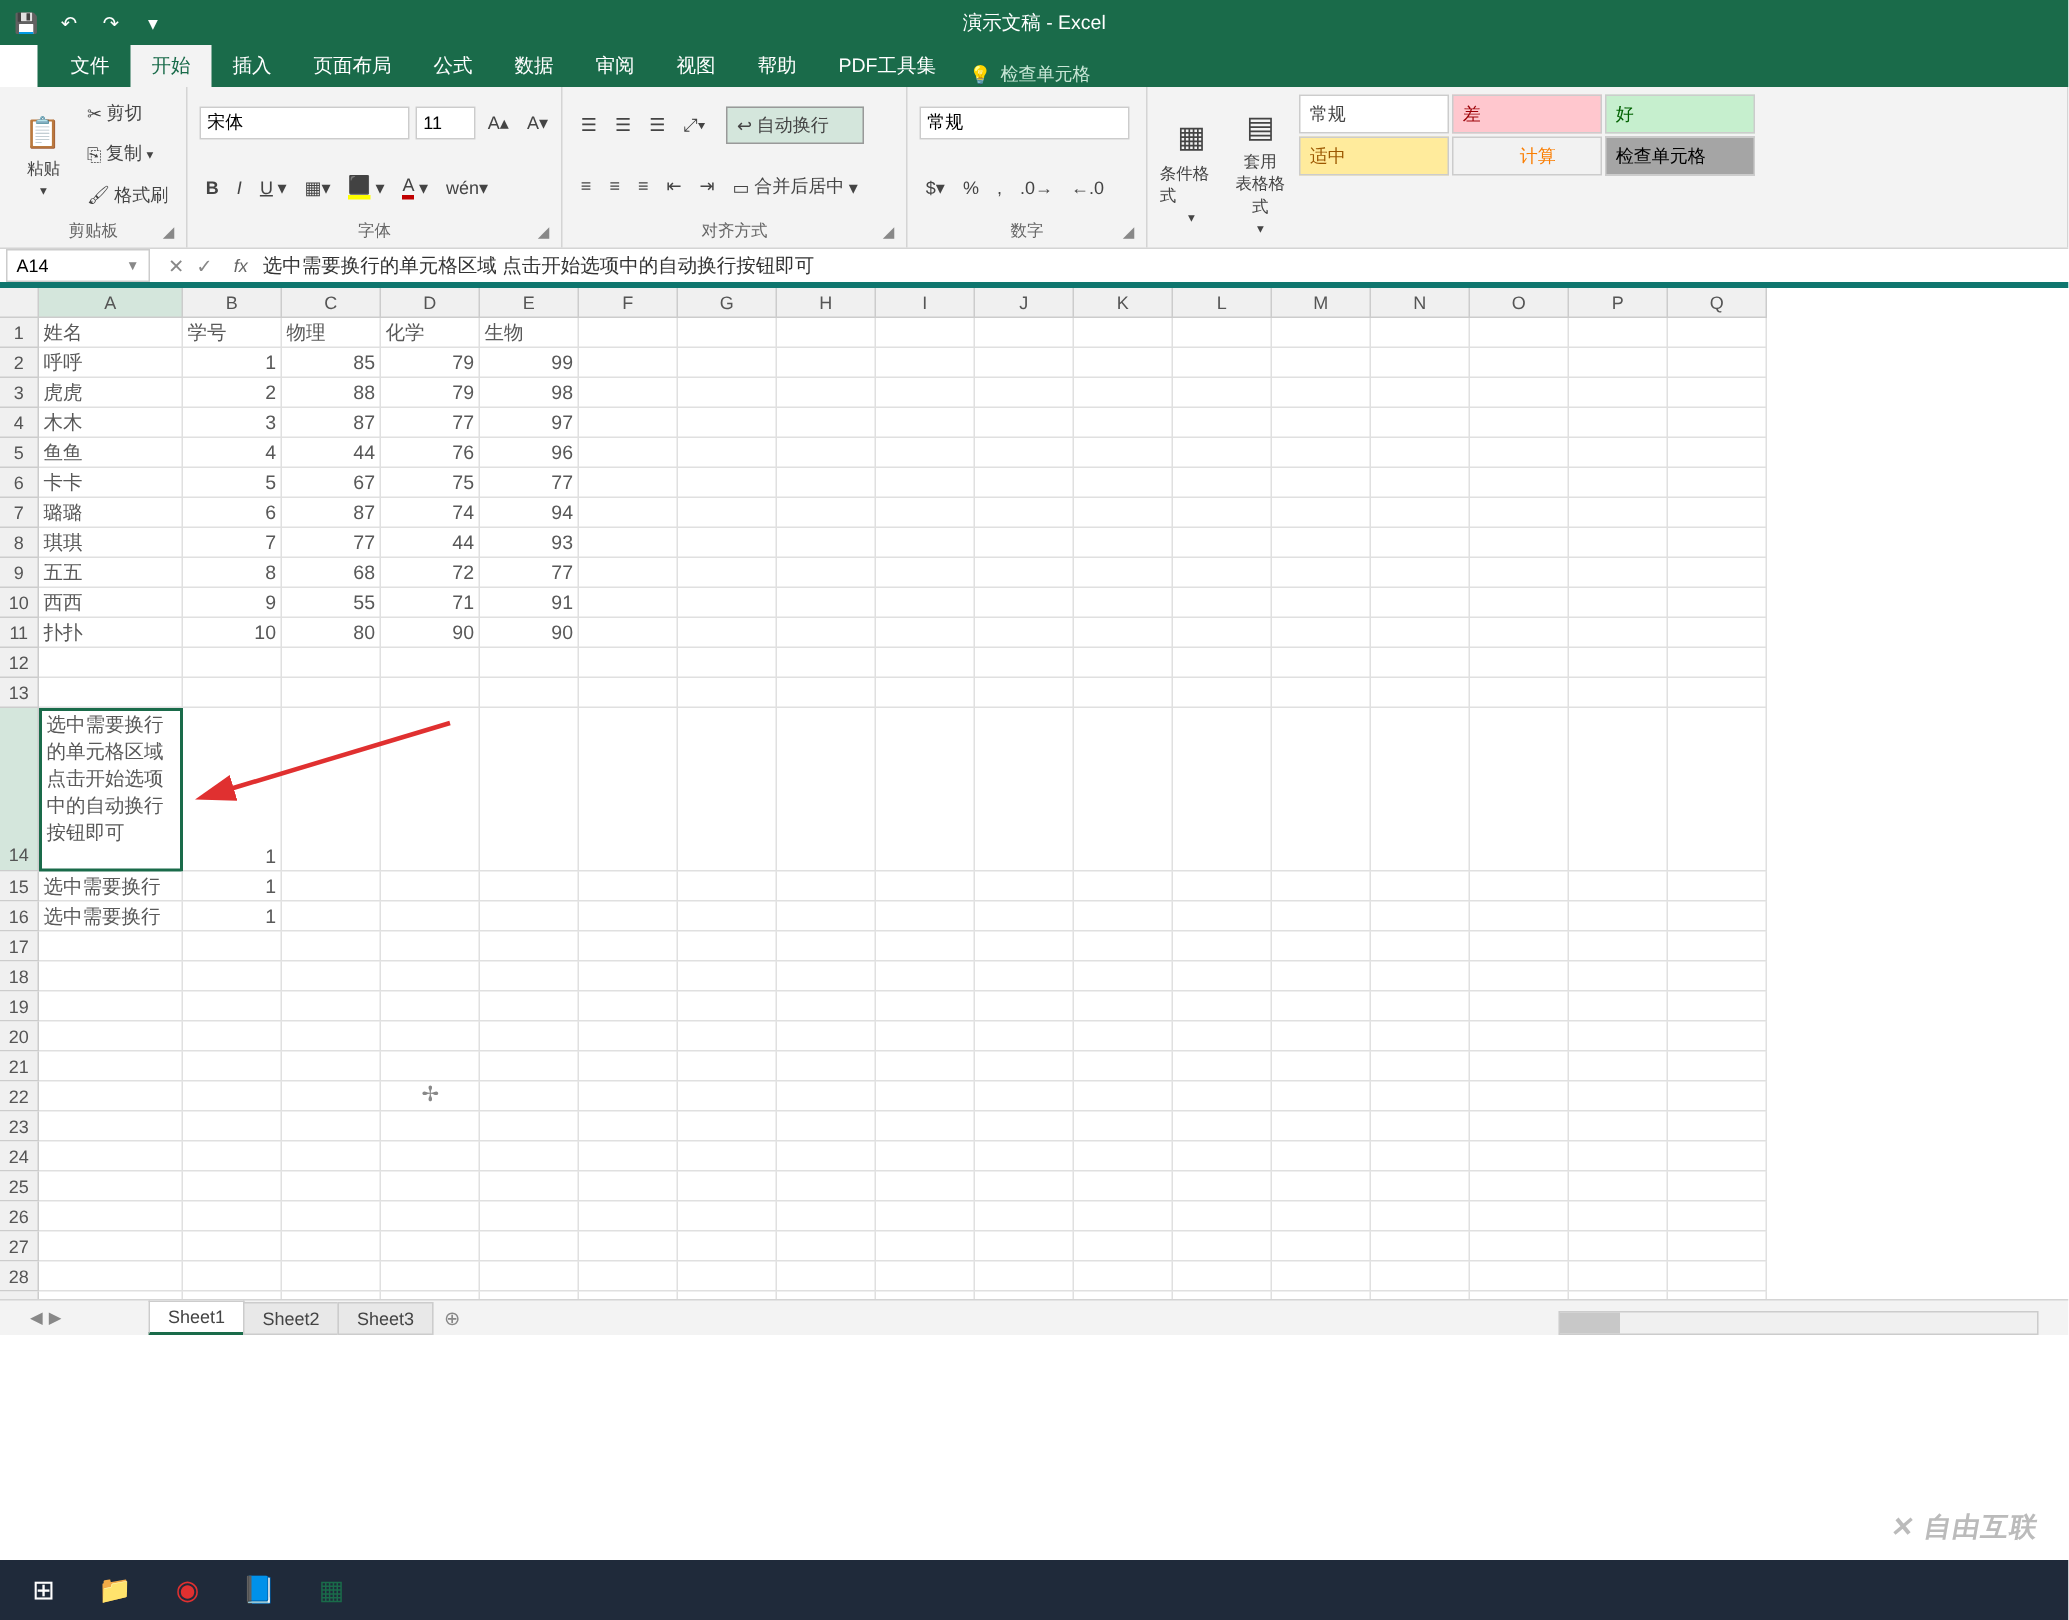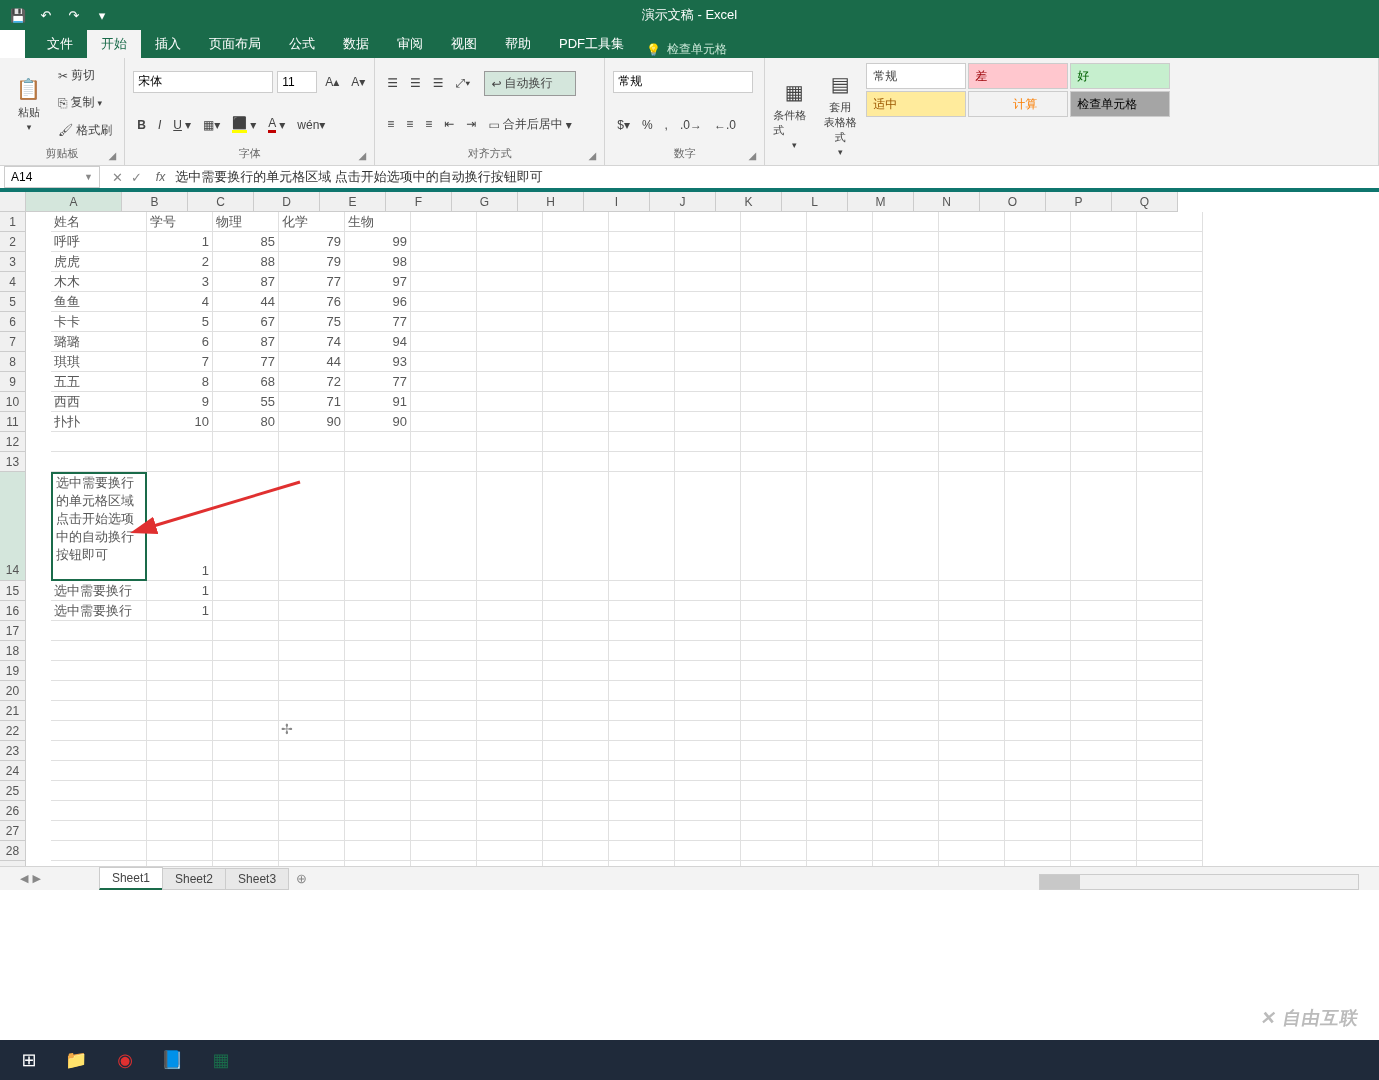--- a/index.html
+++ b/index.html
@@ -51,21 +51,21 @@
 
 
 .grid-wrap { position: relative; height: 700px; overflow: hidden; background: #fff; }
 .corner { position: absolute; left: 0; top: 0; width: 26px; height: 20px; background: #f0f0f0; border-right: 1px solid #ccc; border-bottom: 1px solid #ccc; }
 .col-headers { position: absolute; left: 26px; top: 0; height: 20px; display: flex; }
 .ch { width: 66px; height: 20px; background: #f0f0f0; border-right: 1px solid #ccc; border-bottom: 1px solid #ccc; text-align: center; font-size: 12px; color: #555; line-height: 20px; }
 .ch.colA { width: 96px; }
 .row-headers { position: absolute; left: 0; top: 20px; }
 .rh { width: 26px; height: 20px; background: #f0f0f0; border-right: 1px solid #ccc; border-bottom: 1px solid #ccc; text-align: center; font-size: 12px; color: #555; line-height: 20px; }
 .cells { position: absolute; left: 26px; top: 20px; }
-.cell-row { display: flex; margin-left: 25px; }
+.cell-row { display: flex; }
 .cell { width: 66px; height: 20px; border-right: 1px solid #e0e0e0; border-bottom: 1px solid #e0e0e0; font-size: 13px; color: #595959; padding: 0 3px; line-height: 20px; overflow: hidden; white-space: nowrap; }
 .cell.colA { width: 96px; }
 .cell.num { text-align: right; }
 .row14 .cell { height: 109px; line-height: 18px; white-space: normal; display: flex; align-items: flex-start; }
 .row14 .cell.num { align-items: flex-end; justify-content: flex-end; }
 
 .selected { border: 2px solid #1a6b4a !important; }
 .colA-head-sel { background: #d4e6dc !important; }
 .rh-sel { background: #d4e6dc !important; }
 

